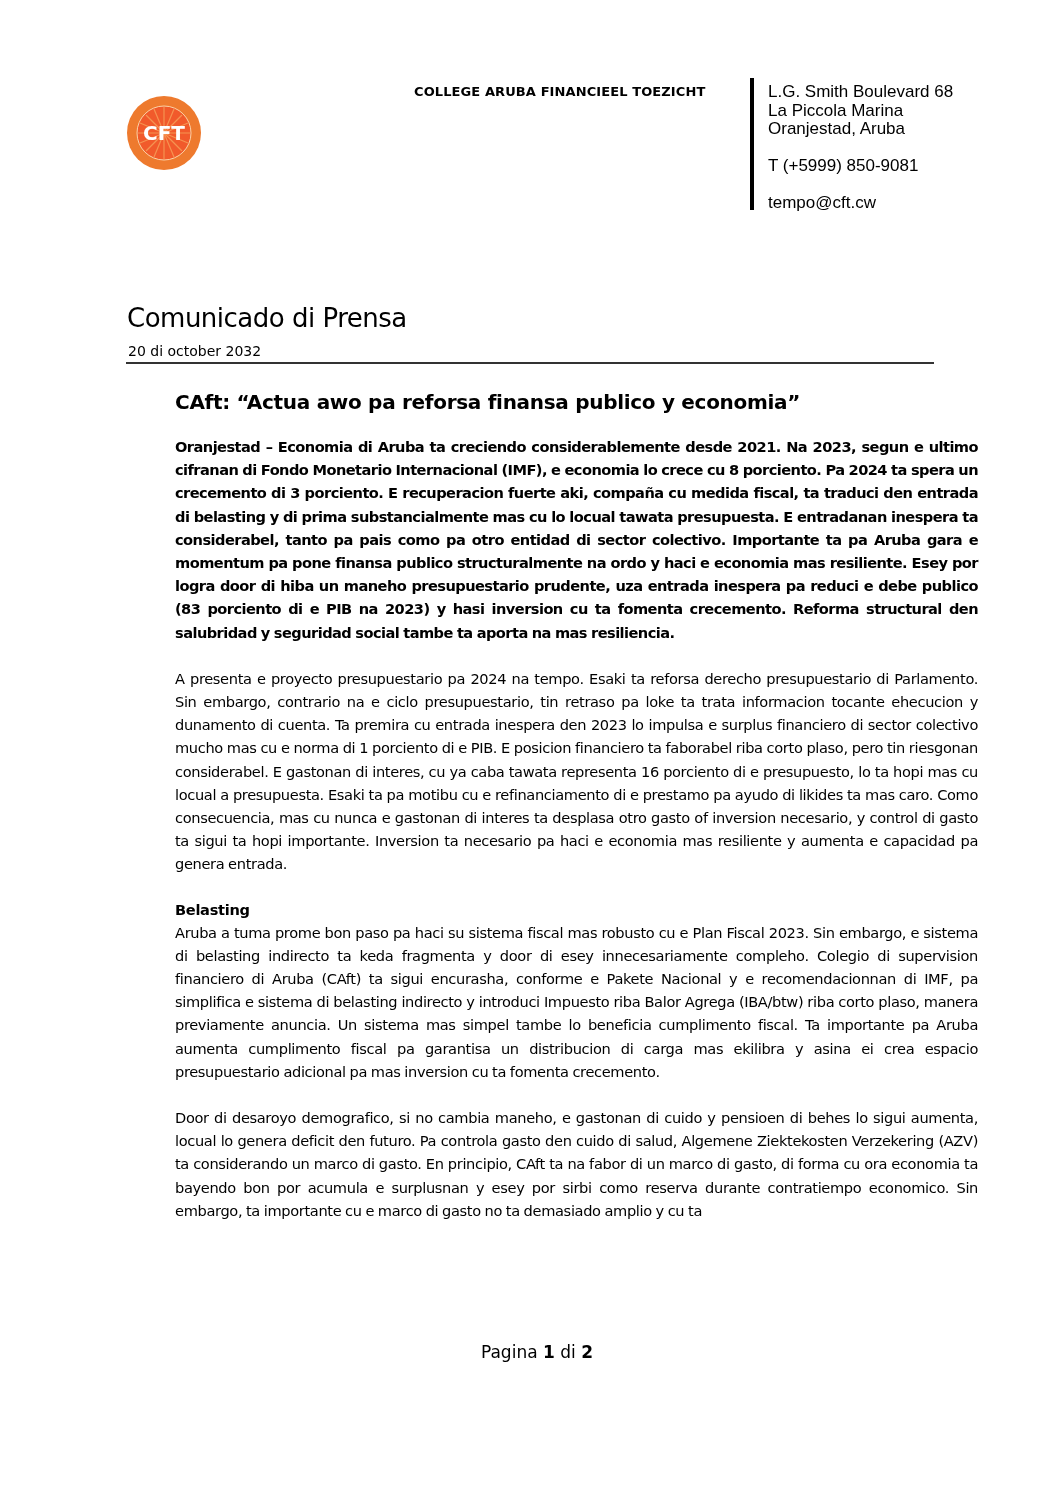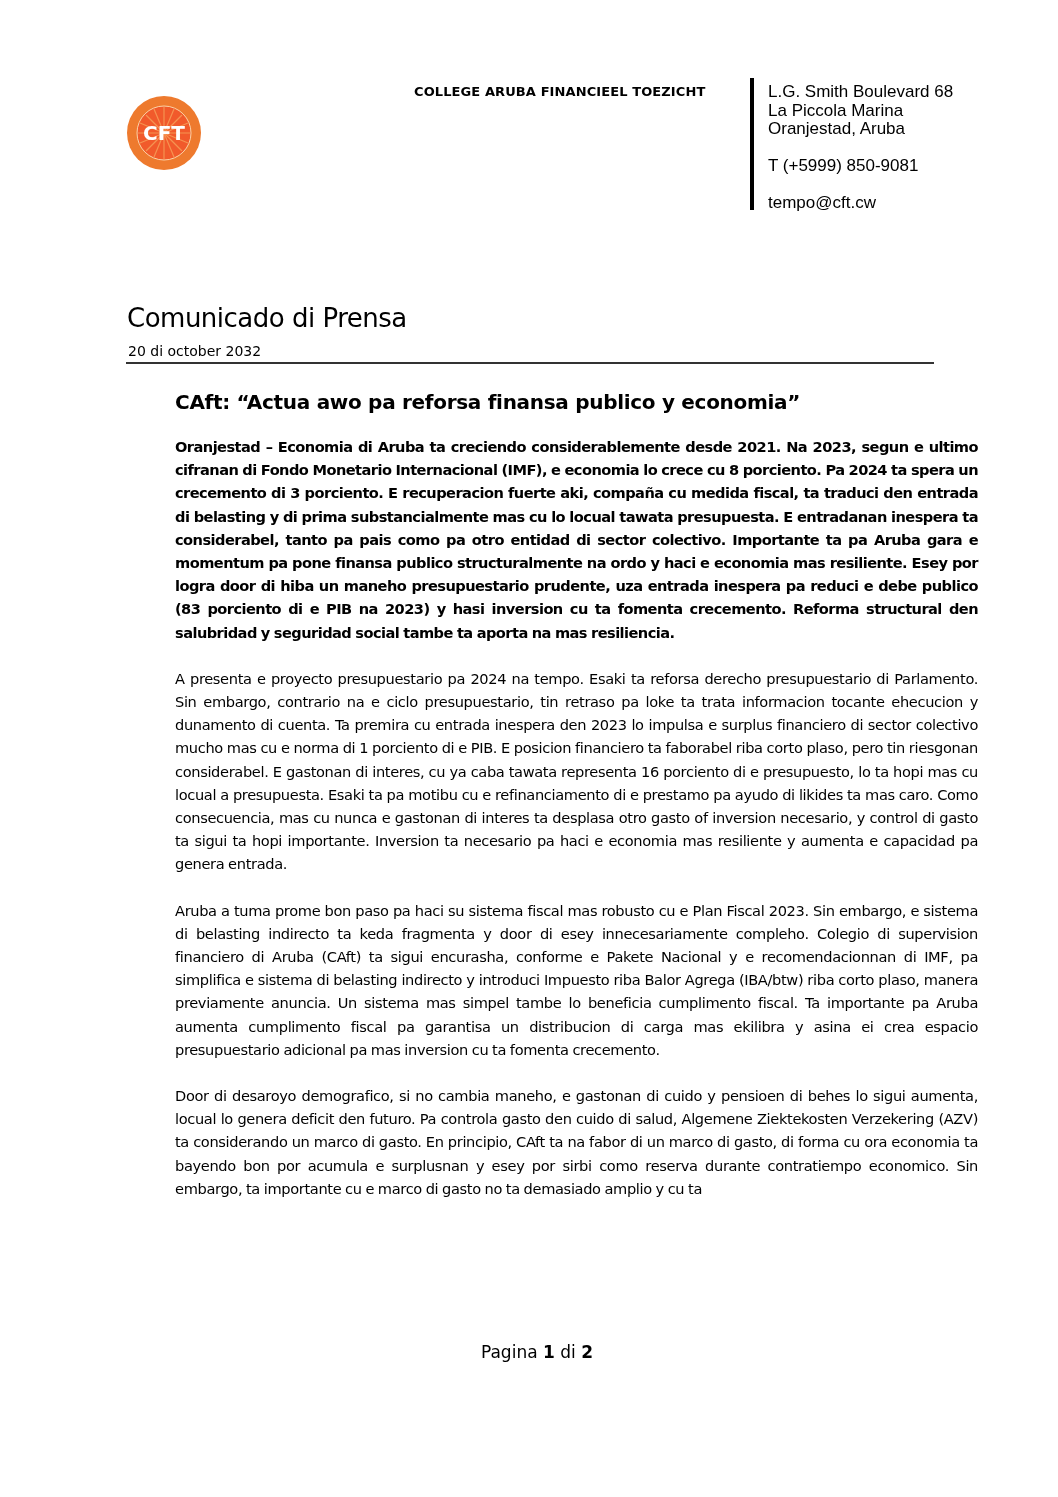--- a/index.html
+++ b/index.html
@@ -69,20 +69,21 @@
 <div class="date">20 di october 2032</div>
 <div class="hrule"></div>
 
 <div class="headline">CAft: “Actua awo pa reforsa finansa publico y economia”</div>
 
 <div class="content">
   <p class="lead">Oranjestad – Economia di Aruba ta creciendo considerablemente desde 2021. Na 2023, segun e ultimo cifranan di Fondo Monetario Internacional (IMF), e economia lo crece cu 8 porciento. Pa 2024 ta spera un crecemento di 3 porciento. E recuperacion fuerte aki, compaña cu medida fiscal, ta traduci den entrada di belasting y di prima substancialmente mas cu lo locual tawata presupuesta. E entradanan inespera ta considerabel, tanto pa pais como pa otro entidad di sector colectivo. Importante ta pa Aruba gara e momentum pa pone finansa publico structuralmente na ordo y haci e economia mas resiliente. Esey por logra door di hiba un maneho presupuestario prudente, uza entrada inespera pa reduci e debe publico (83 porciento di e PIB na 2023) y hasi inversion cu ta fomenta crecemento. Reforma structural den salubridad y seguridad social tambe ta aporta na mas resiliencia.</p>
   <div class="spacer"></div>
   <p>A presenta e proyecto presupuestario pa 2024 na tempo. Esaki ta reforsa derecho presupuestario di Parlamento. Sin embargo, contrario na e ciclo presupuestario, tin retraso pa loke ta trata informacion tocante ehecucion y dunamento di cuenta. Ta premira cu entrada inespera den 2023 lo impulsa e surplus financiero di sector colectivo mucho mas cu e norma di 1 porciento di e PIB. E posicion financiero ta faborabel riba corto plaso, pero tin riesgonan considerabel. E gastonan di interes, cu ya caba tawata representa 16 porciento di e presupuesto, lo ta hopi mas cu locual a presupuesta. Esaki ta pa motibu cu e refinanciamento di e prestamo pa ayudo di likides ta mas caro. Como consecuencia, mas cu nunca e gastonan di interes ta desplasa otro gasto of inversion necesario, y control di gasto ta sigui ta hopi importante. Inversion ta necesario pa haci e economia mas resiliente y aumenta e capacidad pa genera entrada.</p>
   <div class="spacer"></div>
+  <h3>Belasting</h3>
   <p>Aruba a tuma prome bon paso pa haci su sistema fiscal mas robusto cu e Plan Fiscal 2023. Sin embargo, e sistema di belasting indirecto ta keda fragmenta y door di esey innecesariamente compleho. Colegio di supervision financiero di Aruba (CAft) ta sigui encurasha, conforme e Pakete Nacional y e recomendacionnan di IMF, pa simplifica e sistema di belasting indirecto y introduci Impuesto riba Balor Agrega (IBA/btw) riba corto plaso, manera previamente anuncia. Un sistema mas simpel tambe lo beneficia cumplimento fiscal. Ta importante pa Aruba aumenta cumplimento fiscal pa garantisa un distribucion di carga mas ekilibra y asina ei crea espacio presupuestario adicional pa mas inversion cu ta fomenta crecemento.</p>
   <div class="spacer"></div>
   <p>Door di desaroyo demografico, si no cambia maneho, e gastonan di cuido y pensioen di behes lo sigui aumenta, locual lo genera deficit den futuro. Pa controla gasto den cuido di salud, Algemene Ziektekosten Verzekering (AZV) ta considerando un marco di gasto. En principio, CAft ta na fabor di un marco di gasto, di forma cu ora economia ta bayendo bon por acumula e surplusnan y esey por sirbi como reserva durante contratiempo economico. Sin embargo, ta importante cu e marco di gasto no ta demasiado amplio y cu ta</p>
 </div>
 
 <div class="footer">
   <span>Pagina</span>
   <b>1</b>
   <span>di</span>
   <b>2</b>

